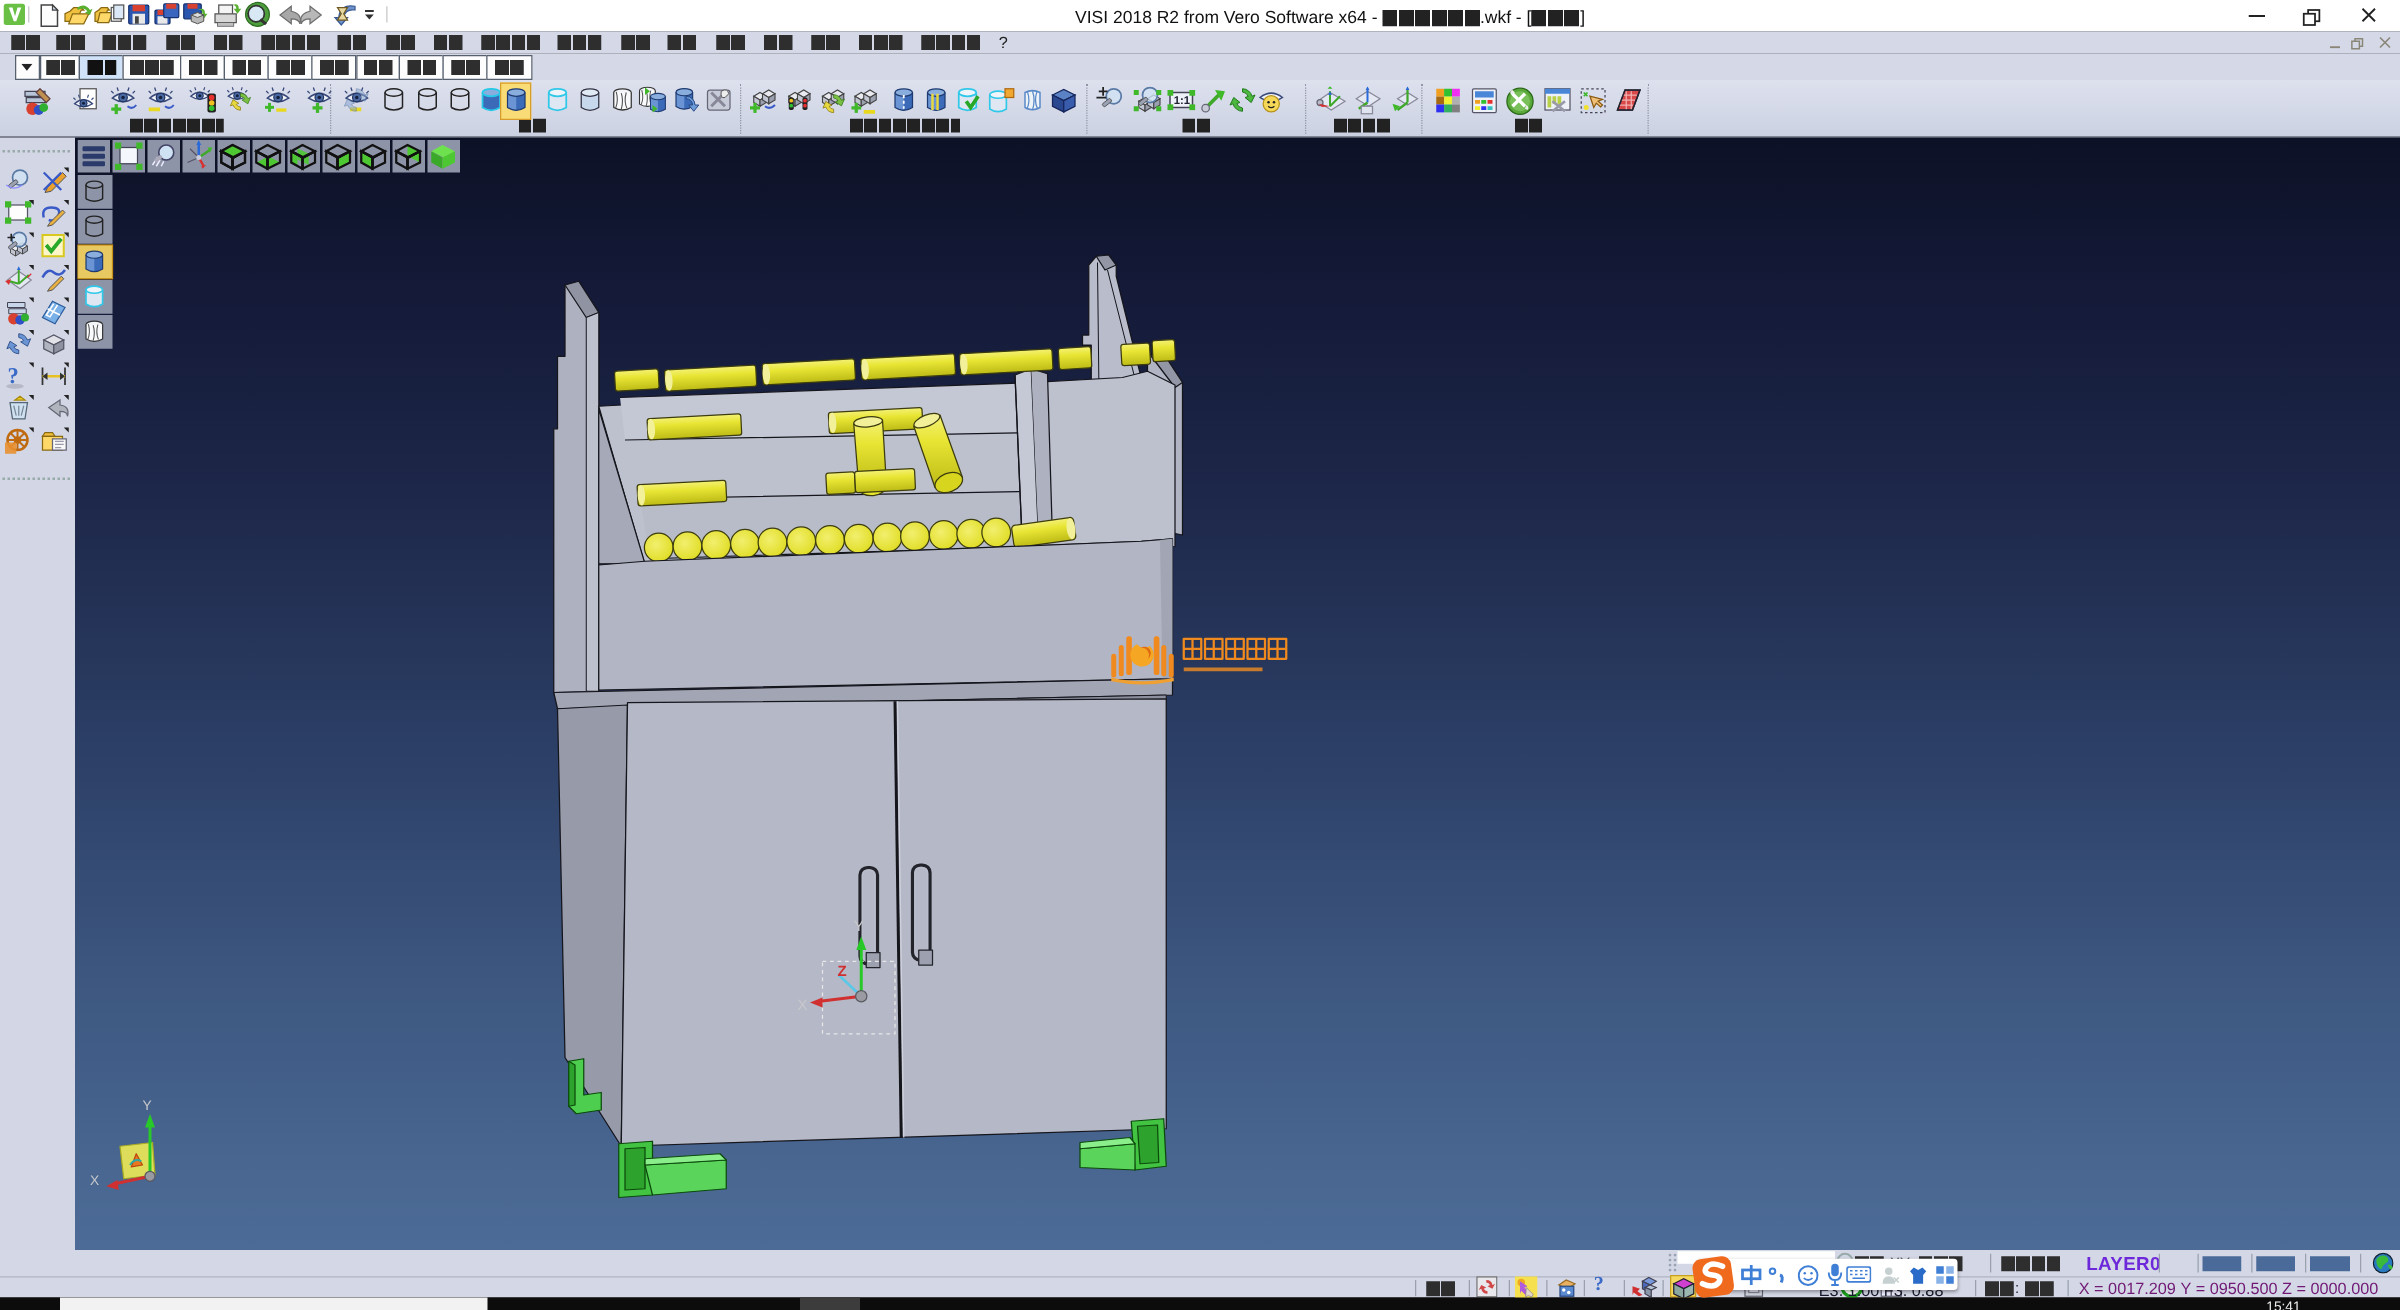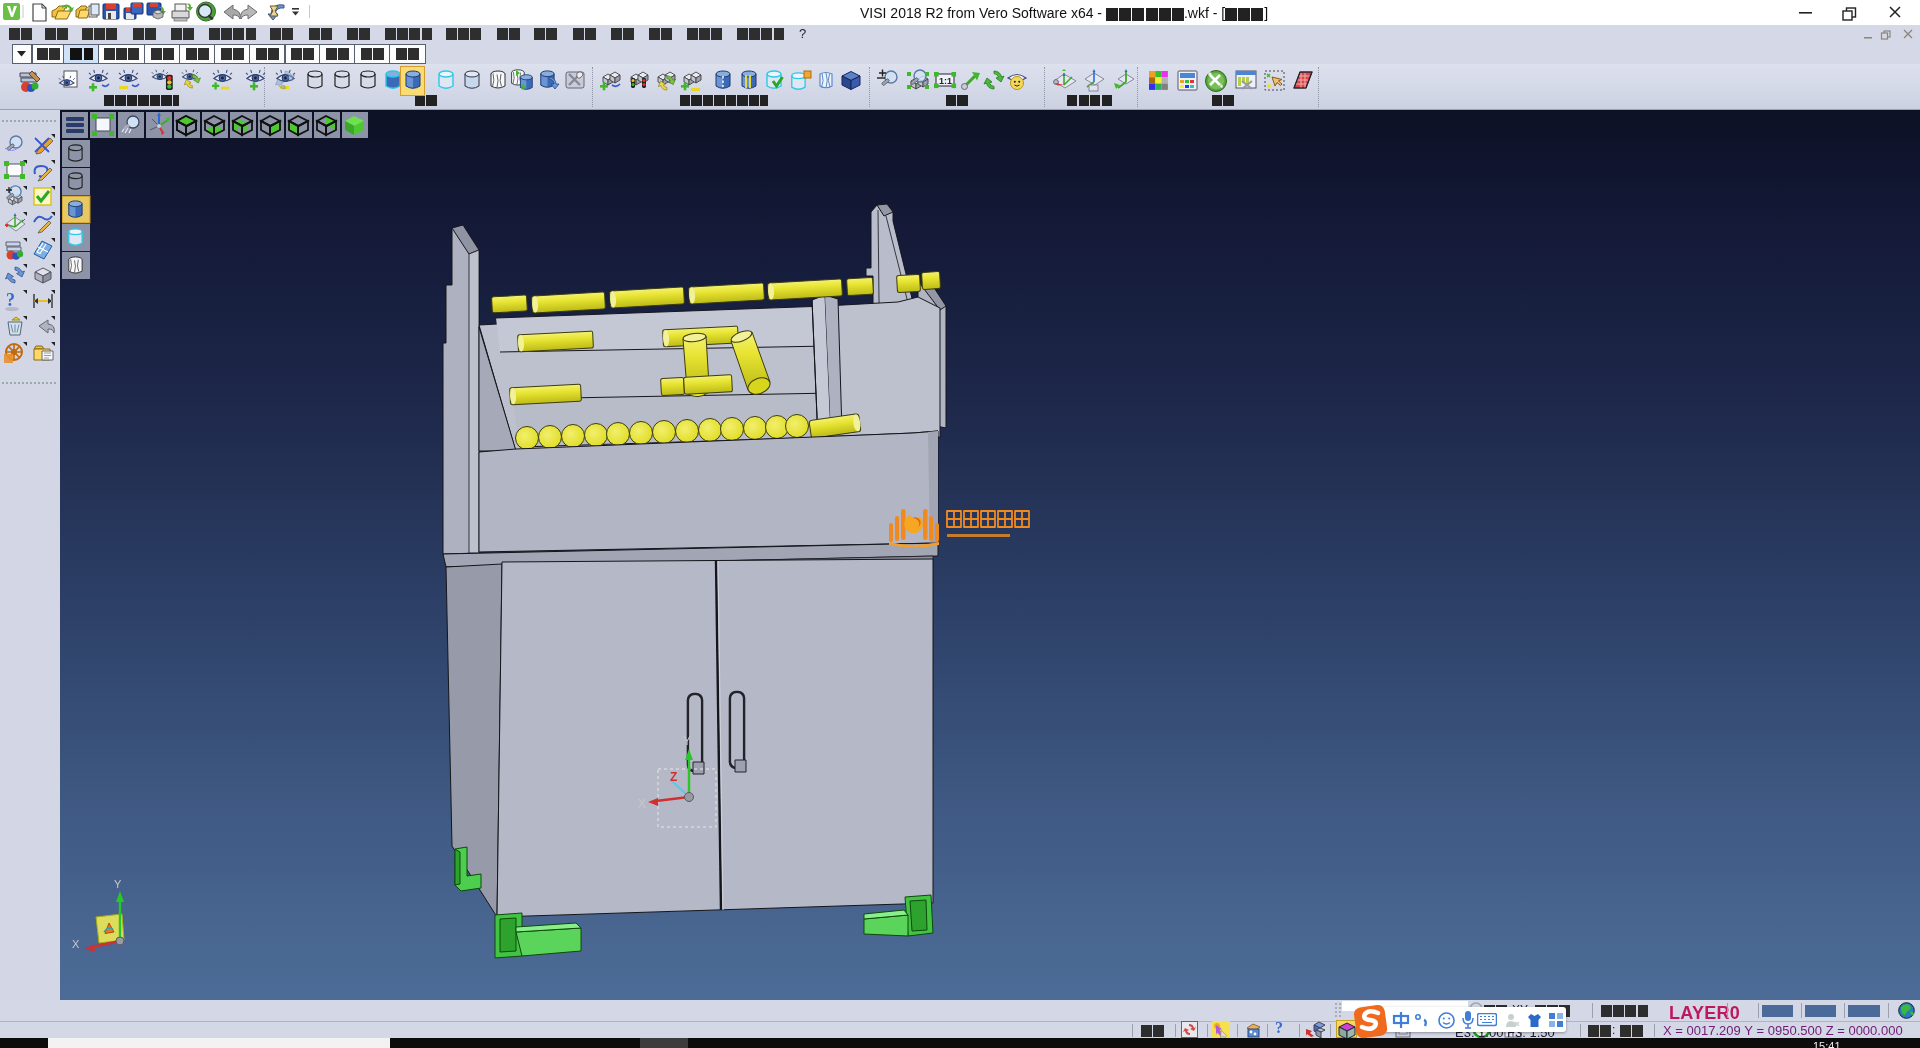--- a/index.html
+++ b/index.html
@@ -917,21 +917,21 @@
 </g>
 </svg>
 <div class="abs" id="statusbar">
 <div class="abs" style="left:0;top:21px;width:1920px;border-top:1px solid #b0b4c2"></div>
 
 <span class="zh abs" style="left:1484px;top:5px;width:23px;z-index:45"></span>
 <span class="abs stext" style="left:1512px;top:3px;font-size:12px;z-index:45">XY</span>
 <span class="zh abs" style="left:1535px;top:5px;width:35px;z-index:45"></span>
 <div class="vsep" style="left:1592px;top:3px;height:15px"></div>
 <span class="zh abs" style="left:1601px;top:5px;width:47px"></span>
-<span class="abs" style="left:1669px;top:3px;font-size:18px;font-weight:bold;color:#be185d;letter-spacing:.3px">LAYER0</span>
+<span class="abs" style="left:1669px;top:3px;font-size:15px;font-weight:bold;color:#6d28d9;letter-spacing:.3px">LAYER0</span>
 <div class="vsep" style="left:1727px;top:3px;height:15px"></div>
 <div class="vsep" style="left:1758px;top:3px;height:15px"></div>
 <div class="abs" style="left:1762px;top:5px;width:31px;height:12px;background:#4a6b99"></div>
 <div class="vsep" style="left:1801px;top:3px;height:15px"></div>
 <div class="abs" style="left:1805px;top:5px;width:31px;height:12px;background:#4a6b99"></div>
 <div class="vsep" style="left:1844px;top:3px;height:15px"></div>
 <div class="abs" style="left:1848px;top:5px;width:32px;height:12px;background:#4a6b99"></div>
 <div class="vsep" style="left:1888px;top:3px;height:15px"></div>
 <svg class="abs" style="left:1898px;top:2px" width="17" height="17">
       <circle cx="8.5" cy="8.5" r="7.8" fill="#2a7ac0" stroke="#123"></circle>
@@ -983,21 +983,21 @@
     </svg>
 <svg class="abs" style="left:1472px;top:20px" width="19" height="19">
       <circle cx="9.5" cy="9.5" r="9" fill="#1e9e1e"></circle>
       <circle cx="9.5" cy="9.5" r="6.5" fill="#fff"></circle>
       <path d="M6 9.5 h7 M9.5 6 v7" stroke="#1e9e1e" stroke-width="2"></path>
     </svg>
 <svg class="abs" style="left:1504px;top:21px" width="18" height="17">
       <rect x="1" y="1" width="16" height="15" fill="#eef" stroke="#667"></rect>
       <path d="M1 8 h16 M9 1 v15" stroke="#667" stroke-width="1.2"></path>
     </svg>
-<span class="abs stext" style="left:1455px;top:25px;font-size:13px;z-index:35">E3: 1.00 F3: 1.50</span>
+<span class="abs stext" style="left:1455px;top:25px;font-size:13px;z-index:35">E3: 1.00 F3: 0.88</span>
 <div class="vsep" style="left:1580px;top:24px;height:13px"></div>
 <span class="zh abs" style="left:1588px;top:25px;width:23px"></span>
 <span class="abs stext" style="left:1612px;top:23px;font-size:12px">:</span>
 <span class="zh abs" style="left:1620px;top:25px;width:23px"></span>
 <div class="vsep" style="left:1654px;top:24px;height:13px"></div>
 <span class="abs stext" style="left:1663px;top:23px;font-size:13px;color:#701a75">X&nbsp;=&nbsp;0017.209&nbsp;Y&nbsp;=&nbsp;0950.500&nbsp;Z&nbsp;=&nbsp;0000.000</span>
 </div>
 <div class="abs" id="taskbar">
 <div class="abs" style="left:48px;top:0;width:342px;height:10px;background:#f2f2f2"></div>
 <div class="abs" style="left:640px;top:0;width:48px;height:10px;background:#3c3c3c"></div>

